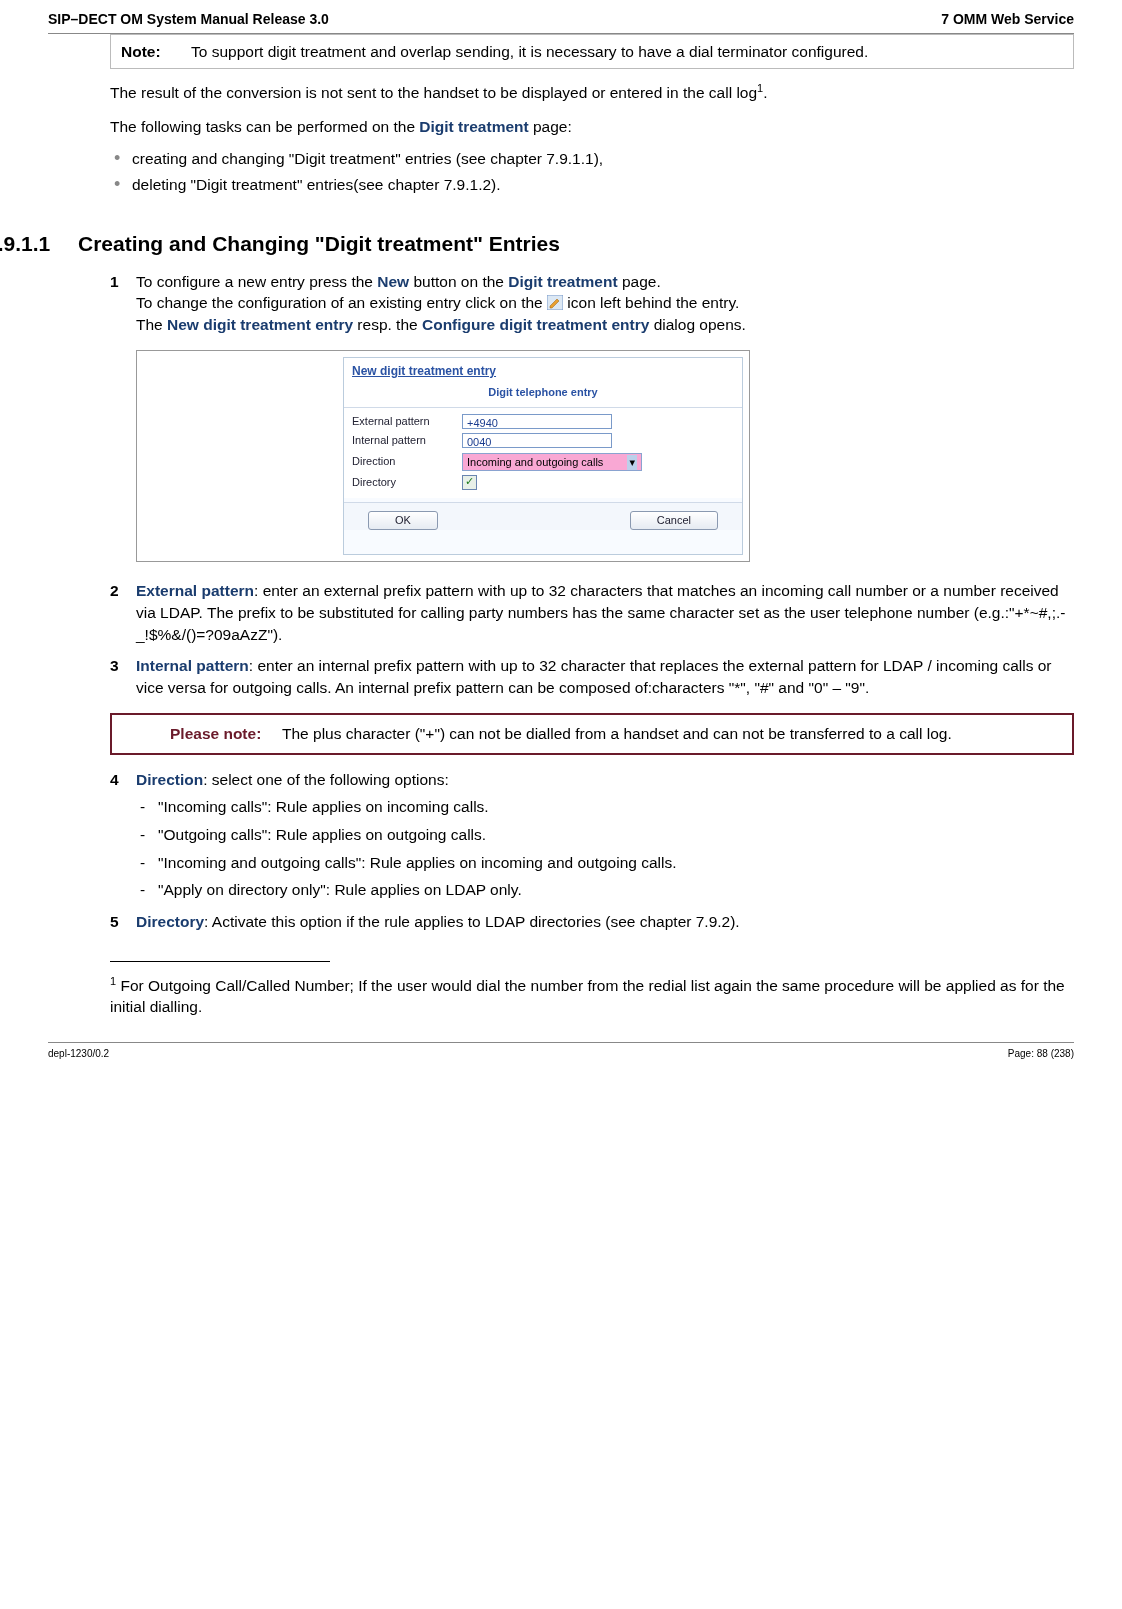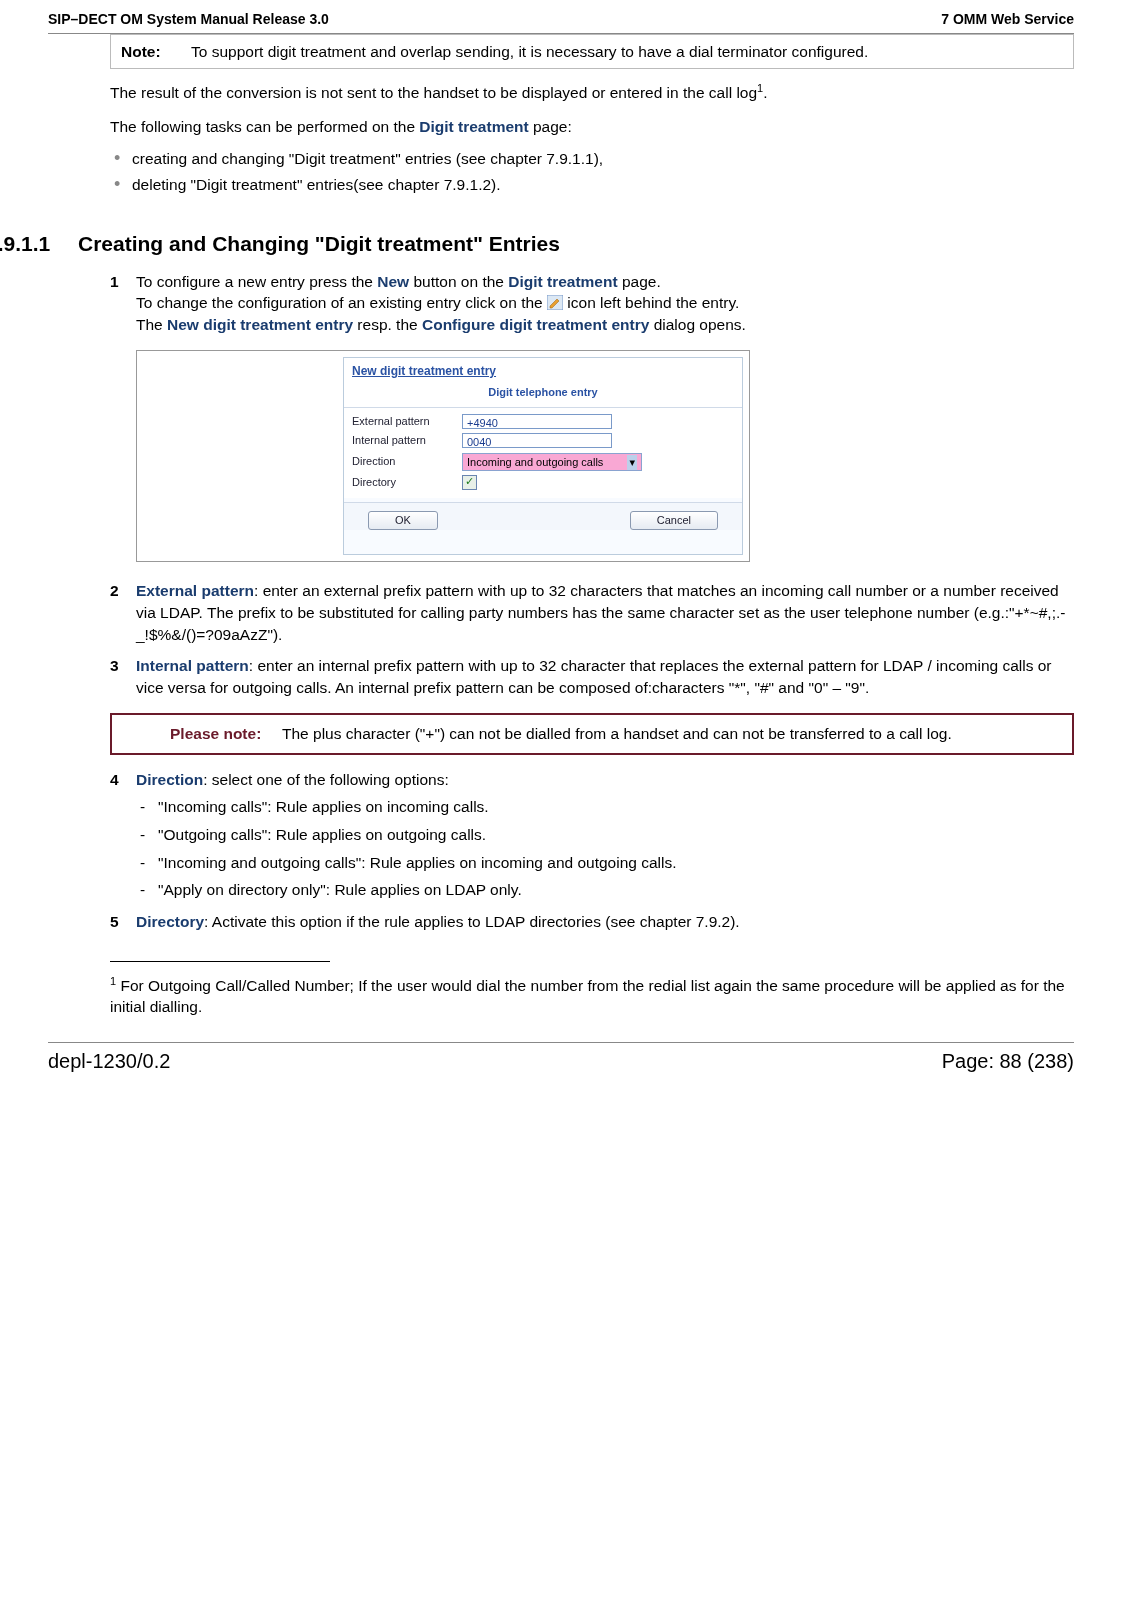--- a/index.html
+++ b/index.html
@@ -222,21 +222,21 @@
     border-top: 1px solid #000;
     margin: 28px 0 12px 0;
   }
   .footnote {
     font-size: 15.5px;
     margin-top: 6px;
   }
   .footer {
     display: flex;
     justify-content: space-between;
-    font-size: 20px;
+    font-size: 10px;
     border-top: 1px solid #888;
     padding-top: 4px;
     margin-top: 24px;
   }
   .step-label { font-weight: bold; color: #1a3c6e; }
 </style>
 </head>
 <body>
 
 <div class="page">

